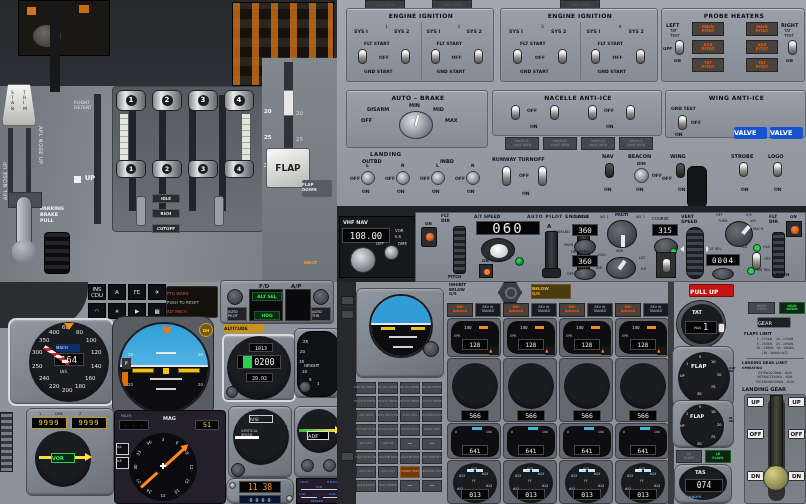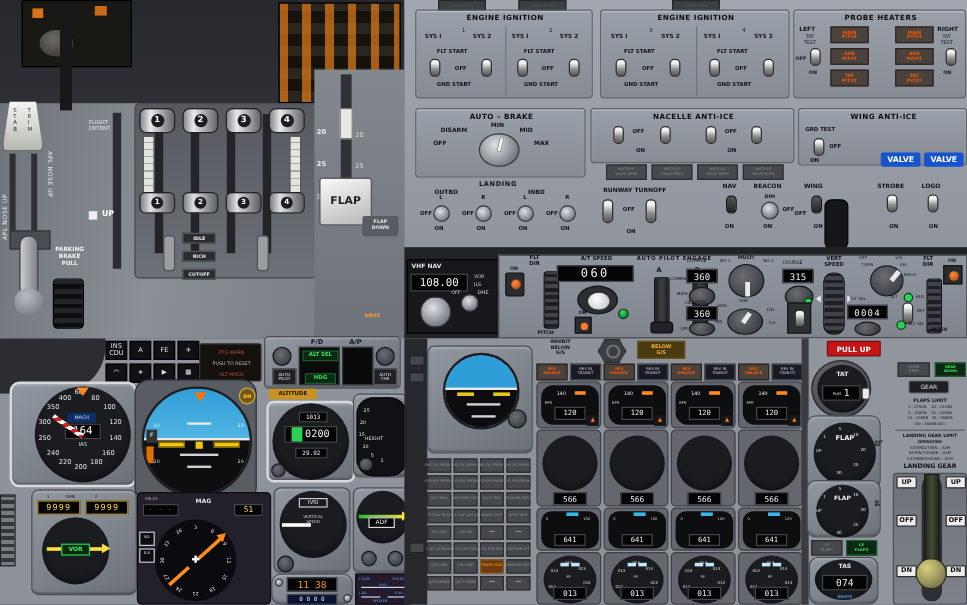--- a/index.html
+++ b/index.html
@@ -1,20 +1,20 @@
 <!DOCTYPE html>
 <html><head>
 <meta charset="utf-8">
 <style>
 *{margin:0;padding:0;box-sizing:border-box}
 html,body{width:806px;height:504px}
 body{position:relative;background:#60646a;font-family:"DejaVu Sans",sans-serif;color:#121316;overflow:hidden}
 .ab{position:absolute}
 .tx{line-height:1.15;white-space:pre}
-.c{text-align:center}
+.c{text-align:left}
 .b{font-weight:bold}
 .lcd{background:#050505;color:#ececec;border:1px solid #43464b;display:flex;align-items:center;justify-content:center;font-family:"DejaVu Sans Mono",monospace}
 .face{background:radial-gradient(circle at 50% 42%,#1b1c20 55%,#070709);border-radius:50%}
 .bez{background:linear-gradient(150deg,#9298a1,#6c7179);border:1px solid #4b4f55;border-radius:6px;box-shadow:inset 0 1px 2px rgba(255,255,255,.35),inset 0 -1px 2px rgba(0,0,0,.4)}
 .bez2{background:linear-gradient(180deg,#9aa0a9,#868b94);border:1px solid #5f636b;border-radius:3px;box-shadow:inset 0 1px 1px rgba(255,255,255,.4)}
 .tog{width:9px;height:15px;border-radius:4px;background:linear-gradient(180deg,#f2f2f2 20%,#8d8d8d 60%,#555);border:1px solid #2d2d2d}
 .togd{width:9px;height:15px;border-radius:4px;background:linear-gradient(180deg,#555,#222);border:1px solid #111}
 .knob{border-radius:50%;background:radial-gradient(circle at 40% 35%,#dfe2e6,#7b7f86 70%,#4c4f54);border:1px solid #34373b}
 .dknob{border-radius:50%;background:radial-gradient(circle at 40% 35%,#6a6e74,#2e3034);border:1px solid #141618}
 .ann{background:#45484c;border:1px solid #2a2c2f;color:#8e9298;font-size:3px;line-height:1.15;text-align:center;display:flex;align-items:center;justify-content:center;white-space:pre}
@@ -362,21 +362,21 @@
 <div class="ab" style="left:415px;top:212px;width:391px;height:70px;background:linear-gradient(180deg,#9096a0,#7f848d);border:1px solid #55585c"></div>
 <span class="tx ab b c" style="left:441px;top:213px;font-size:4.5px">FLT
 DIR</span>
 <span class="ab b" style="left:425px;top:221px;font-size:4px">ON</span>
 <div class="ab" style="left:421px;top:227px;width:16px;height:20px;background:#2a2c30;border:1px solid #111;border-radius:2px">
   <div class="ab" style="left:4px;top:5px;width:8px;height:8px;border-radius:50%;background:radial-gradient(circle at 40% 35%,#ff8a3c,#b13d08)"></div>
 </div>
 <div class="ridge ab" style="left:453px;top:226px;width:13px;height:48px"></div>
 <span class="ab b" style="left:448px;top:274px;font-size:4px">PITCH</span>
 <span class="ab b c" style="left:474px;top:214px;width:46px;font-size:4.5px">A/T SPEED</span>
-<div class="lcd ab" style="left:464px;top:221px;width:64px;height:14px;font-size:10px;letter-spacing:2px">
+<div class="lcd ab" style="left:476px;top:221px;width:64px;height:14px;font-size:14px;letter-spacing:2px">
     <span>060</span>
   </div>
 <div class="ab" style="left:481px;top:238px;width:34px;height:24px;border-radius:50%;background:#2c2e31;border:1px solid #101214">
   <div class="ab" style="left:8px;top:5px;width:18px;height:14px;border-radius:50%;background:radial-gradient(circle at 40% 35%,#fff,#b8bcc2)"></div>
 </div>
 <span class="ab b" style="left:482px;top:258px;font-size:4px">ON</span>
 <div class="ab" style="left:479px;top:264px;width:14px;height:14px;background:#2a2c30;border:1px solid #111">
   <div class="ab" style="left:4px;top:4px;width:6px;height:6px;border-radius:50%;background:#ff7a2a"></div>
 </div>
 <div class="ab" style="left:515px;top:257px;width:9px;height:9px;border-radius:50%;background:radial-gradient(circle at 40% 35%,#35e05b,#0c5a22);border:1px solid #0a3a16"></div>

